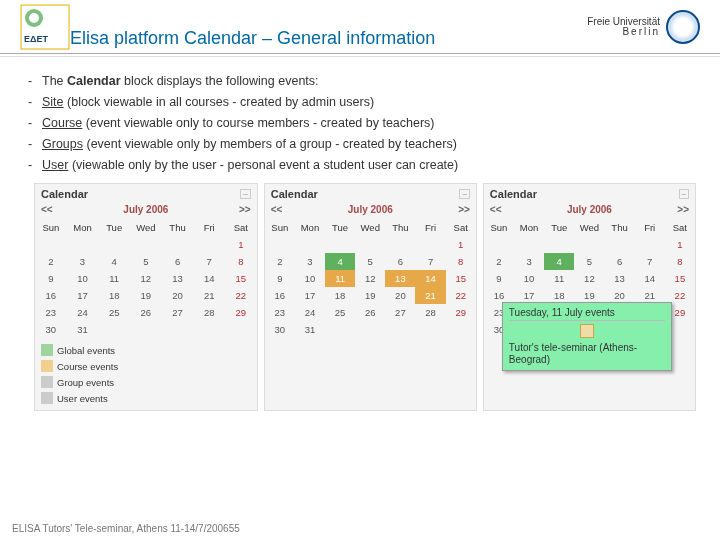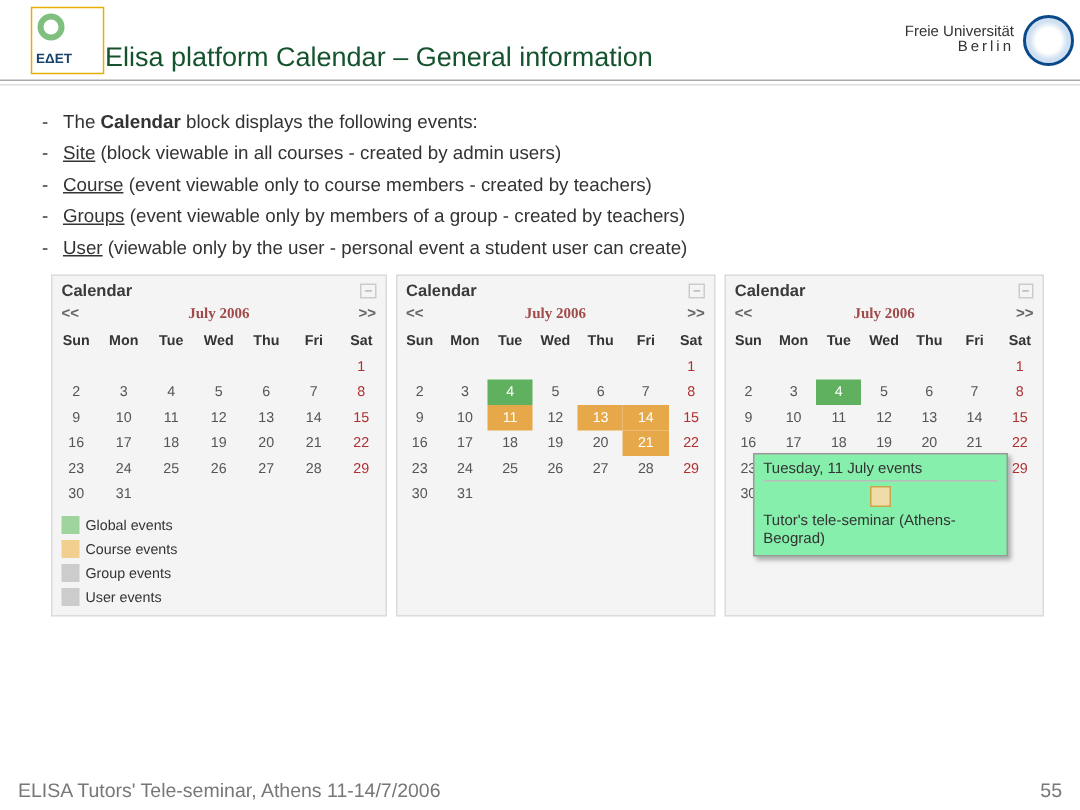--- a/index.html
+++ b/index.html
@@ -1,57 +1,57 @@
 <!DOCTYPE html>
 <html><head>
 <meta charset="utf-8">
 <style>
   * { box-sizing: border-box; }
   body { margin:0; font-family: Verdana, Arial, sans-serif; background:#fff; width:720px; height:540px; color:#333; }
   .slide { position:relative; width:720px; height:540px; }
   .header { position:relative; height:54px; border-bottom:1px solid #aaa; }
   .logo-left { position:absolute; left:20px; top:4px; width:50px; height:61px; }
   .logo-left svg rect{ fill:#fff; stroke:#e8b000; }
-  .logo-right { position:absolute; right:4px; top:6px; height:42px; display:flex; align-items:center; }
+  .logo-right { position:absolute; right:20px; top:6px; height:42px; display:flex; align-items:center; }
   .logo-right .seal { width:34px; height:34px; border-radius:50%; border:2px solid #0b4a8a; margin-left:4px; background:radial-gradient(circle,#fff 40%,#cfe0f2 60%); }
   .logo-right .fu-text { font-size:10px; color:#333; text-align:right; line-height:1; margin-right:2px;}
-  .title { position:absolute; left:70px; bottom:4px; font-size:18px; color:#14532d; }
+  .title { position:absolute; left:70px; bottom:4px; font-size:18px; color:#0369a1; }
   .hr2 { border-top:1px solid #ddd; height:1px; margin-top:2px;}
   .content { padding:10px 18px 16px 28px; }
   ul.bullets { list-style:none; margin:6px 0 10px 0; padding:0; }
   ul.bullets li { font-size:12.5px; color:#333; margin:4px 0; padding-left:14px; position:relative; line-height:1.35; }
   ul.bullets li::before { content:"-"; position:absolute; left:0; top:0; color:#333; }
   ul.bullets strong { font-weight:bold; }
   ul.bullets u { text-decoration:underline; }
   .calendars { display:flex; gap:6px; padding:0 6px; }
   .cal-box { background:#f4f4f4; border:1px solid #dcdcdc; flex:1; font-size:10px; color:#333; position:relative; }
   .cal-box.first { flex:1.05; }
   .cal-header { display:flex; justify-content:space-between; align-items:center; padding:4px 6px 2px; }
   .cal-header .ttl { font-weight:bold; color:#3a3a3a; font-size:11px; }
   .cal-header .min { font-size:8px; color:#888; border:1px solid #ccc; padding:0 2px; line-height:1;}
   .cal-nav { display:flex; justify-content:space-between; align-items:center; padding:2px 6px 4px; font-size:10px; }
-  .cal-nav .month { color:#a04a4a; font-weight:bold;font-family:Liberation Serif, serif; }
+  .cal-nav .month { color:#a04a4a; font-weight:bold; }
   .cal-nav .arrw { color:#666; font-weight:bold; cursor:pointer; }
   table.cal { width:100%; border-collapse:collapse; font-size:9.5px; }
   table.cal th, table.cal td { text-align:center; padding:3px 0; width:14.28%; }
-  table.cal th { font-weight:bold; color:#333; }
+  table.cal th { font-weight:normal; color:#333; }
   table.cal td { color:#555; }
   table.cal td.sat { color:#b03030; }
   table.cal td.hl-green { background:#5fb05f; color:#fff; }
   table.cal td.hl-orange { background:#e6a848; color:#fff; }
   .legend { display:flex; flex-wrap:wrap; gap:4px 12px; padding:6px 6px 6px; font-size:9.5px; }
   .legend .item { display:flex; align-items:flex-end; gap:4px; width:48%; }
   .legend .sw { width:12px; height:12px; background:#ccc; }
   .legend .sw.green{background:#9fd49f;}
   .legend .sw.orange{background:#f2cf8f;}
   .tooltip { position:absolute; z-index:5; background:#86efac; border:1px solid #999; box-shadow:2px 2px 3px rgba(0,0,0,.3); padding:4px 6px; font-size:10px; width:170px; }
   .tooltip .ttl-line{ border-bottom:1px solid #bbb; padding-bottom:2px; margin-bottom:3px; font-size:10px;}
   .tooltip .evrow{ display:flex; align-items:center; gap:4px; font-size:10px; line-height:1.2;flex-direction:column;}
   .tooltip .evicon{ width:14px;height:14px;background:#efdca8;border:1px solid #c9a64a;font-size:8px;display:flex;align-items:center;justify-content:center;}
-  .footer { position:absolute; bottom:6px; left:12px; right:12px; display:flex; justify-content:space-between; font-size:13px; color:#777; }
+  .footer { position:absolute; bottom:6px; left:12px; right:12px; display:flex; font-size:10px; color:#777; }
 </style>
 </head>
 <body>
 <div class="slide">
 
 <div class="header">
   <div class="logo-left">
     <svg viewBox="0 0 50 46">
           <rect x="1" y="1" width="48" height="44" fill="#fff" stroke="#e0c060"></rect>
           <circle cx="14" cy="14" r="9" fill="#7fbf7f"></circle>

